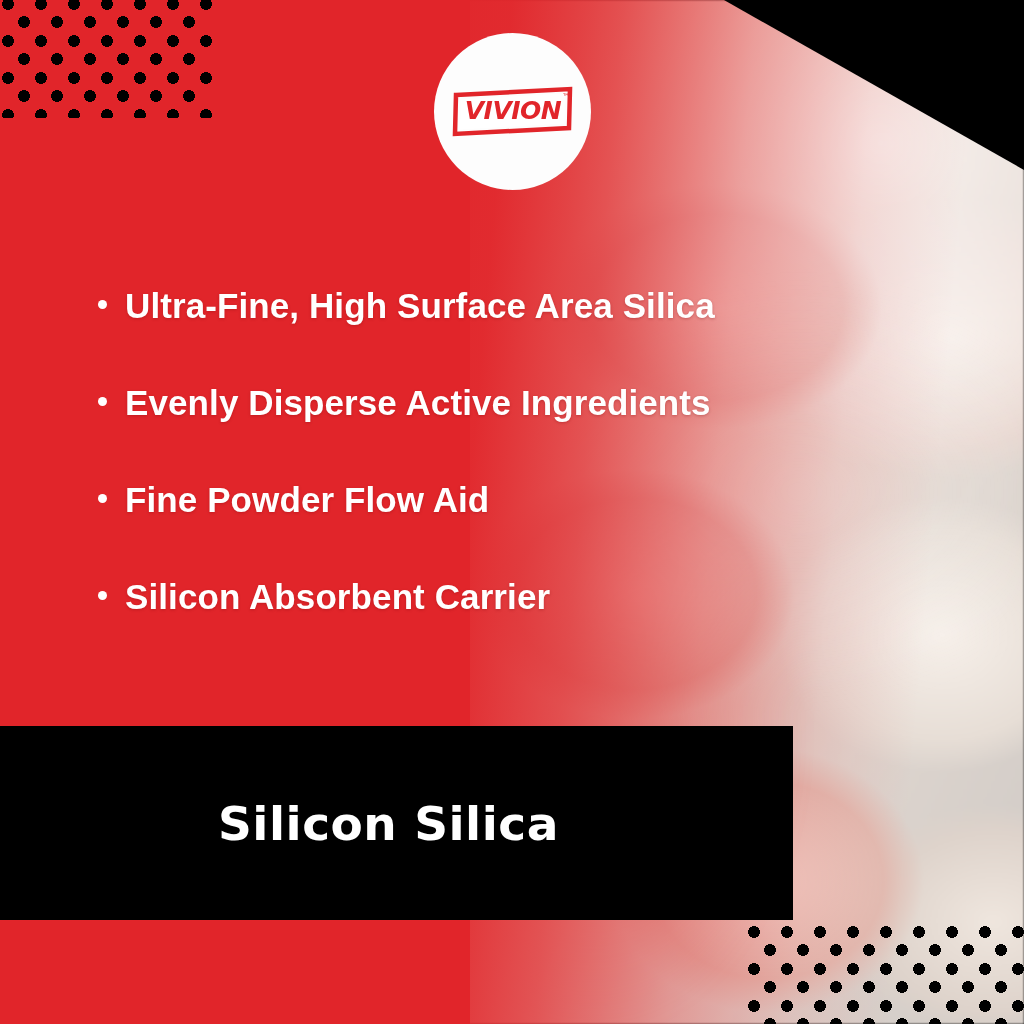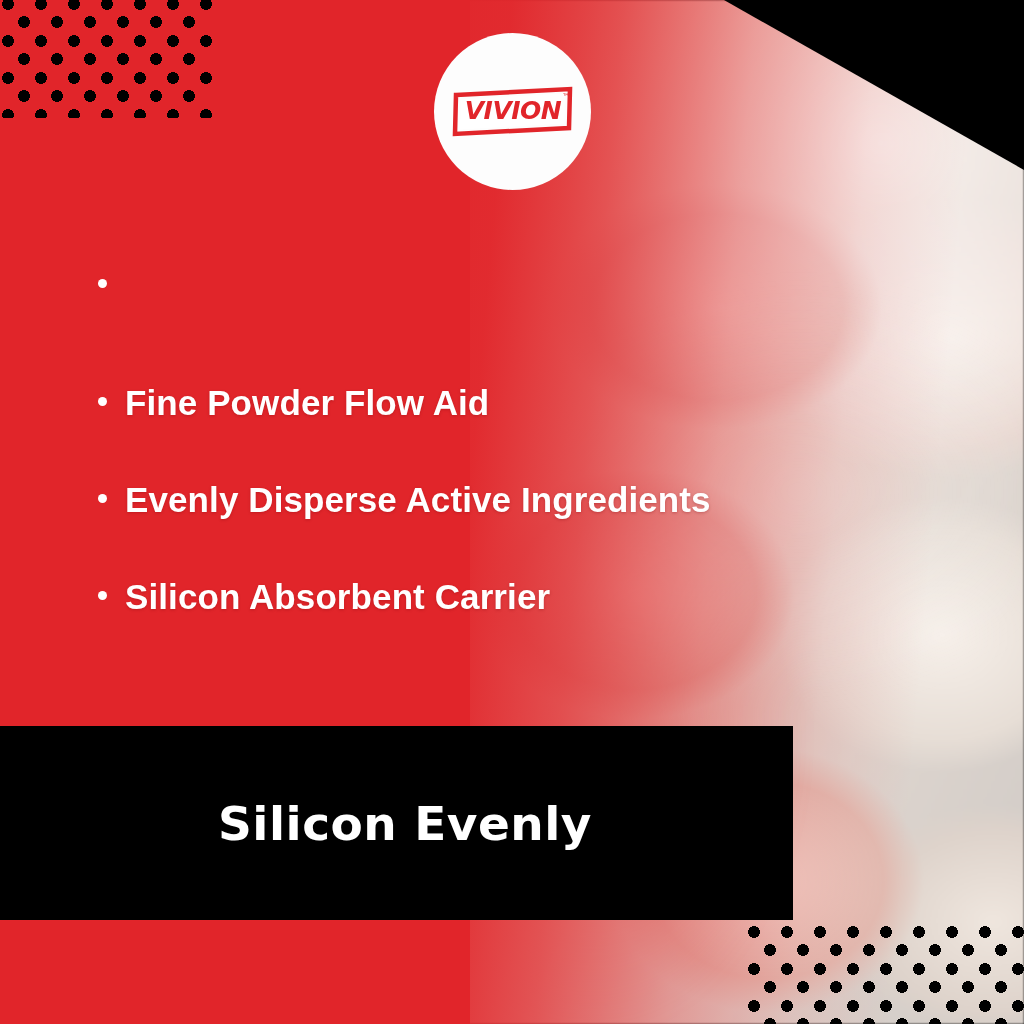--- a/index.html
+++ b/index.html
@@ -185,36 +185,37 @@
 
         <text x="230" y="26" text-anchor="middle" font-family="DejaVu Sans, sans-serif" font-size="15" fill="#e1252a">™</text>
       </svg>
     </div>
   </div>
 
   <div class="bullets">
 
     <div class="bullet-row">
       <span class="bullet-dot"></span>
+      <span class="bullet-text">Ultra-Fine, High Surface Area Silica</span>
+    </div>
+
+    <div class="bullet-row">
+      <span class="bullet-dot"></span>
+      <span class="bullet-text">Evenly Disperse Active Ingredients</span>
     </div>
 
     <div class="bullet-row">
       <span class="bullet-dot"></span>
       <span class="bullet-text">Fine Powder Flow Aid</span>
     </div>
 
     <div class="bullet-row">
       <span class="bullet-dot"></span>
-      <span class="bullet-text">Evenly Disperse Active Ingredients</span>
-    </div>
-
-    <div class="bullet-row">
-      <span class="bullet-dot"></span>
       <span class="bullet-text">Silicon Absorbent Carrier</span>
     </div>
 
   </div>
 
   <div class="title-bar">
-    <div class="title-text">Silicon Evenly</div>
+    <div class="title-text">Silicon Silica</div>
   </div>
 
 </div>
 
 </body></html>

